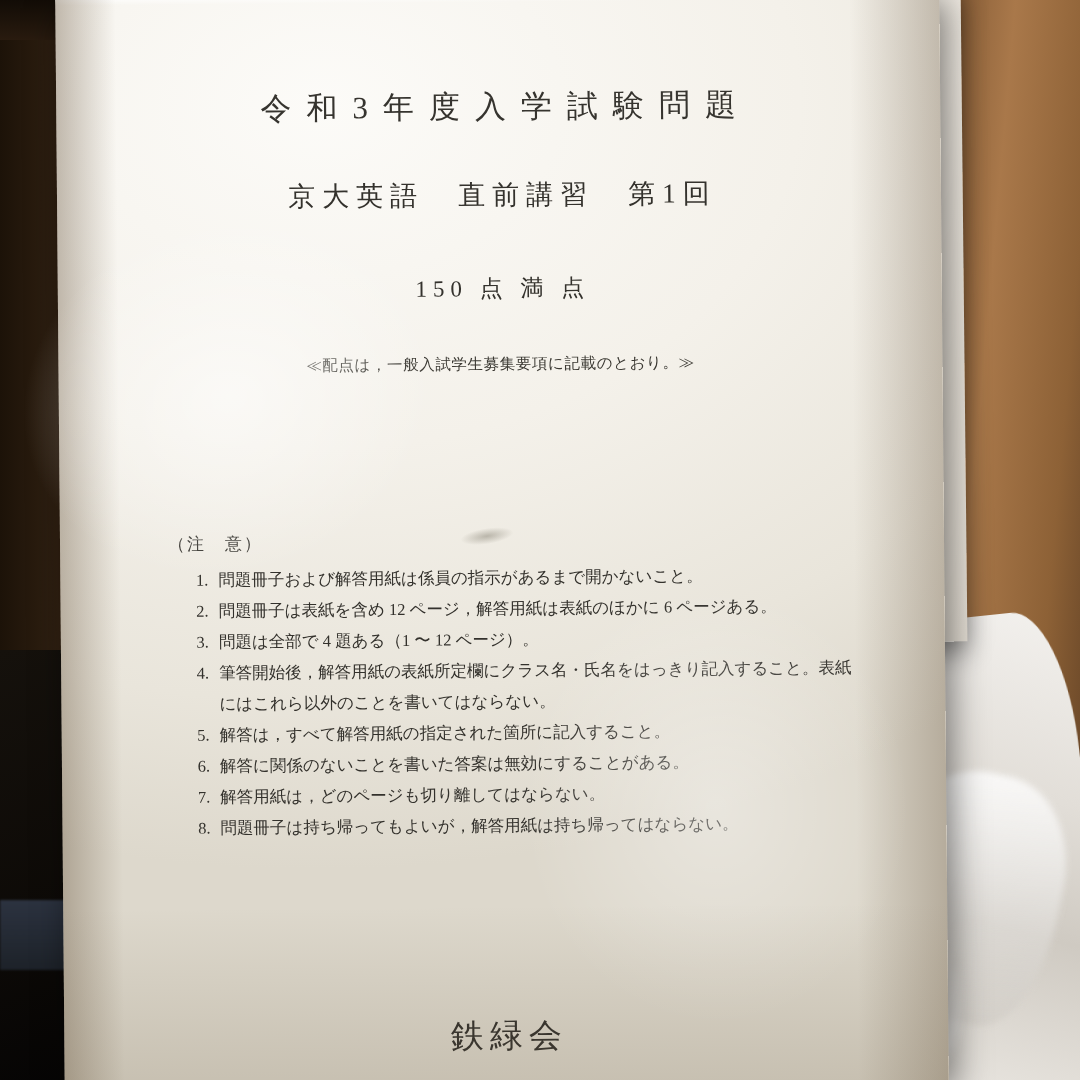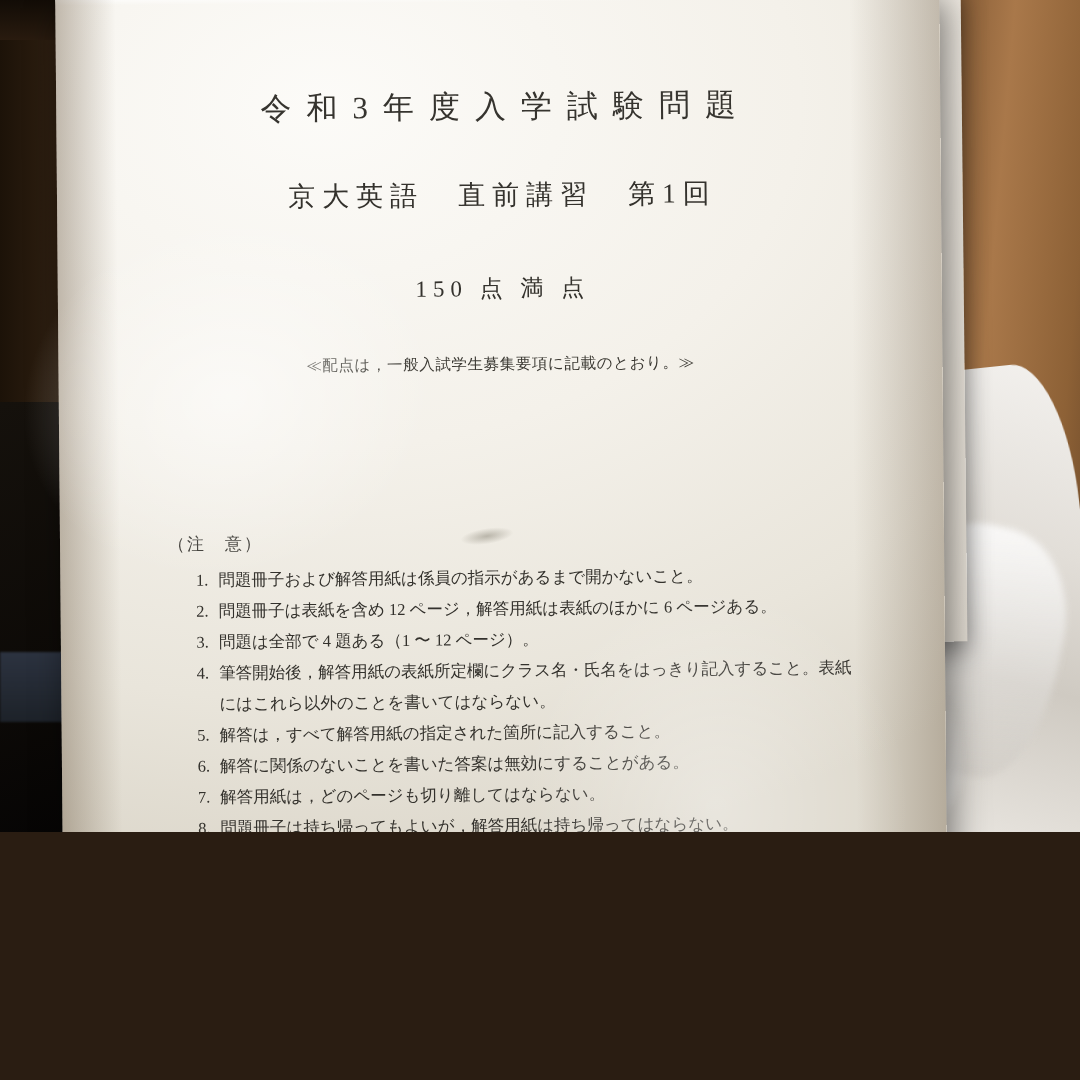--- a/index.html
+++ b/index.html
@@ -2,21 +2,21 @@
 <html lang="ja"><head>
 <meta charset="utf-8">
 <title>exam-cover-photo</title>
 <style>
   html,body{margin:0;padding:0;}
   body{
     width:1080px;height:1080px;overflow:hidden;
     font-family:"Liberation Serif","DejaVu Serif",serif;
     background:#2a1d12;
   }
-  #scene{position:relative;width:1080px;height:832px;overflow:hidden;}
+  #scene{position:relative;width:1080px;height:1080px;overflow:hidden;}
 
   
   .desk{
     position:absolute;inset:0;
     background:
       linear-gradient(100deg,#6b4a2c 0%,#7d5733 18%,#6a4728 34%,#5c3d23 48%,#7a5633 70%,#8a6339 86%,#5d3f25 100%);
   }
   .desk-grain{
     position:absolute;inset:0;
     background:repeating-linear-gradient(92deg,rgba(0,0,0,.16) 0px,rgba(0,0,0,0) 3px,rgba(255,255,255,.03) 7px,rgba(0,0,0,.10) 11px);

